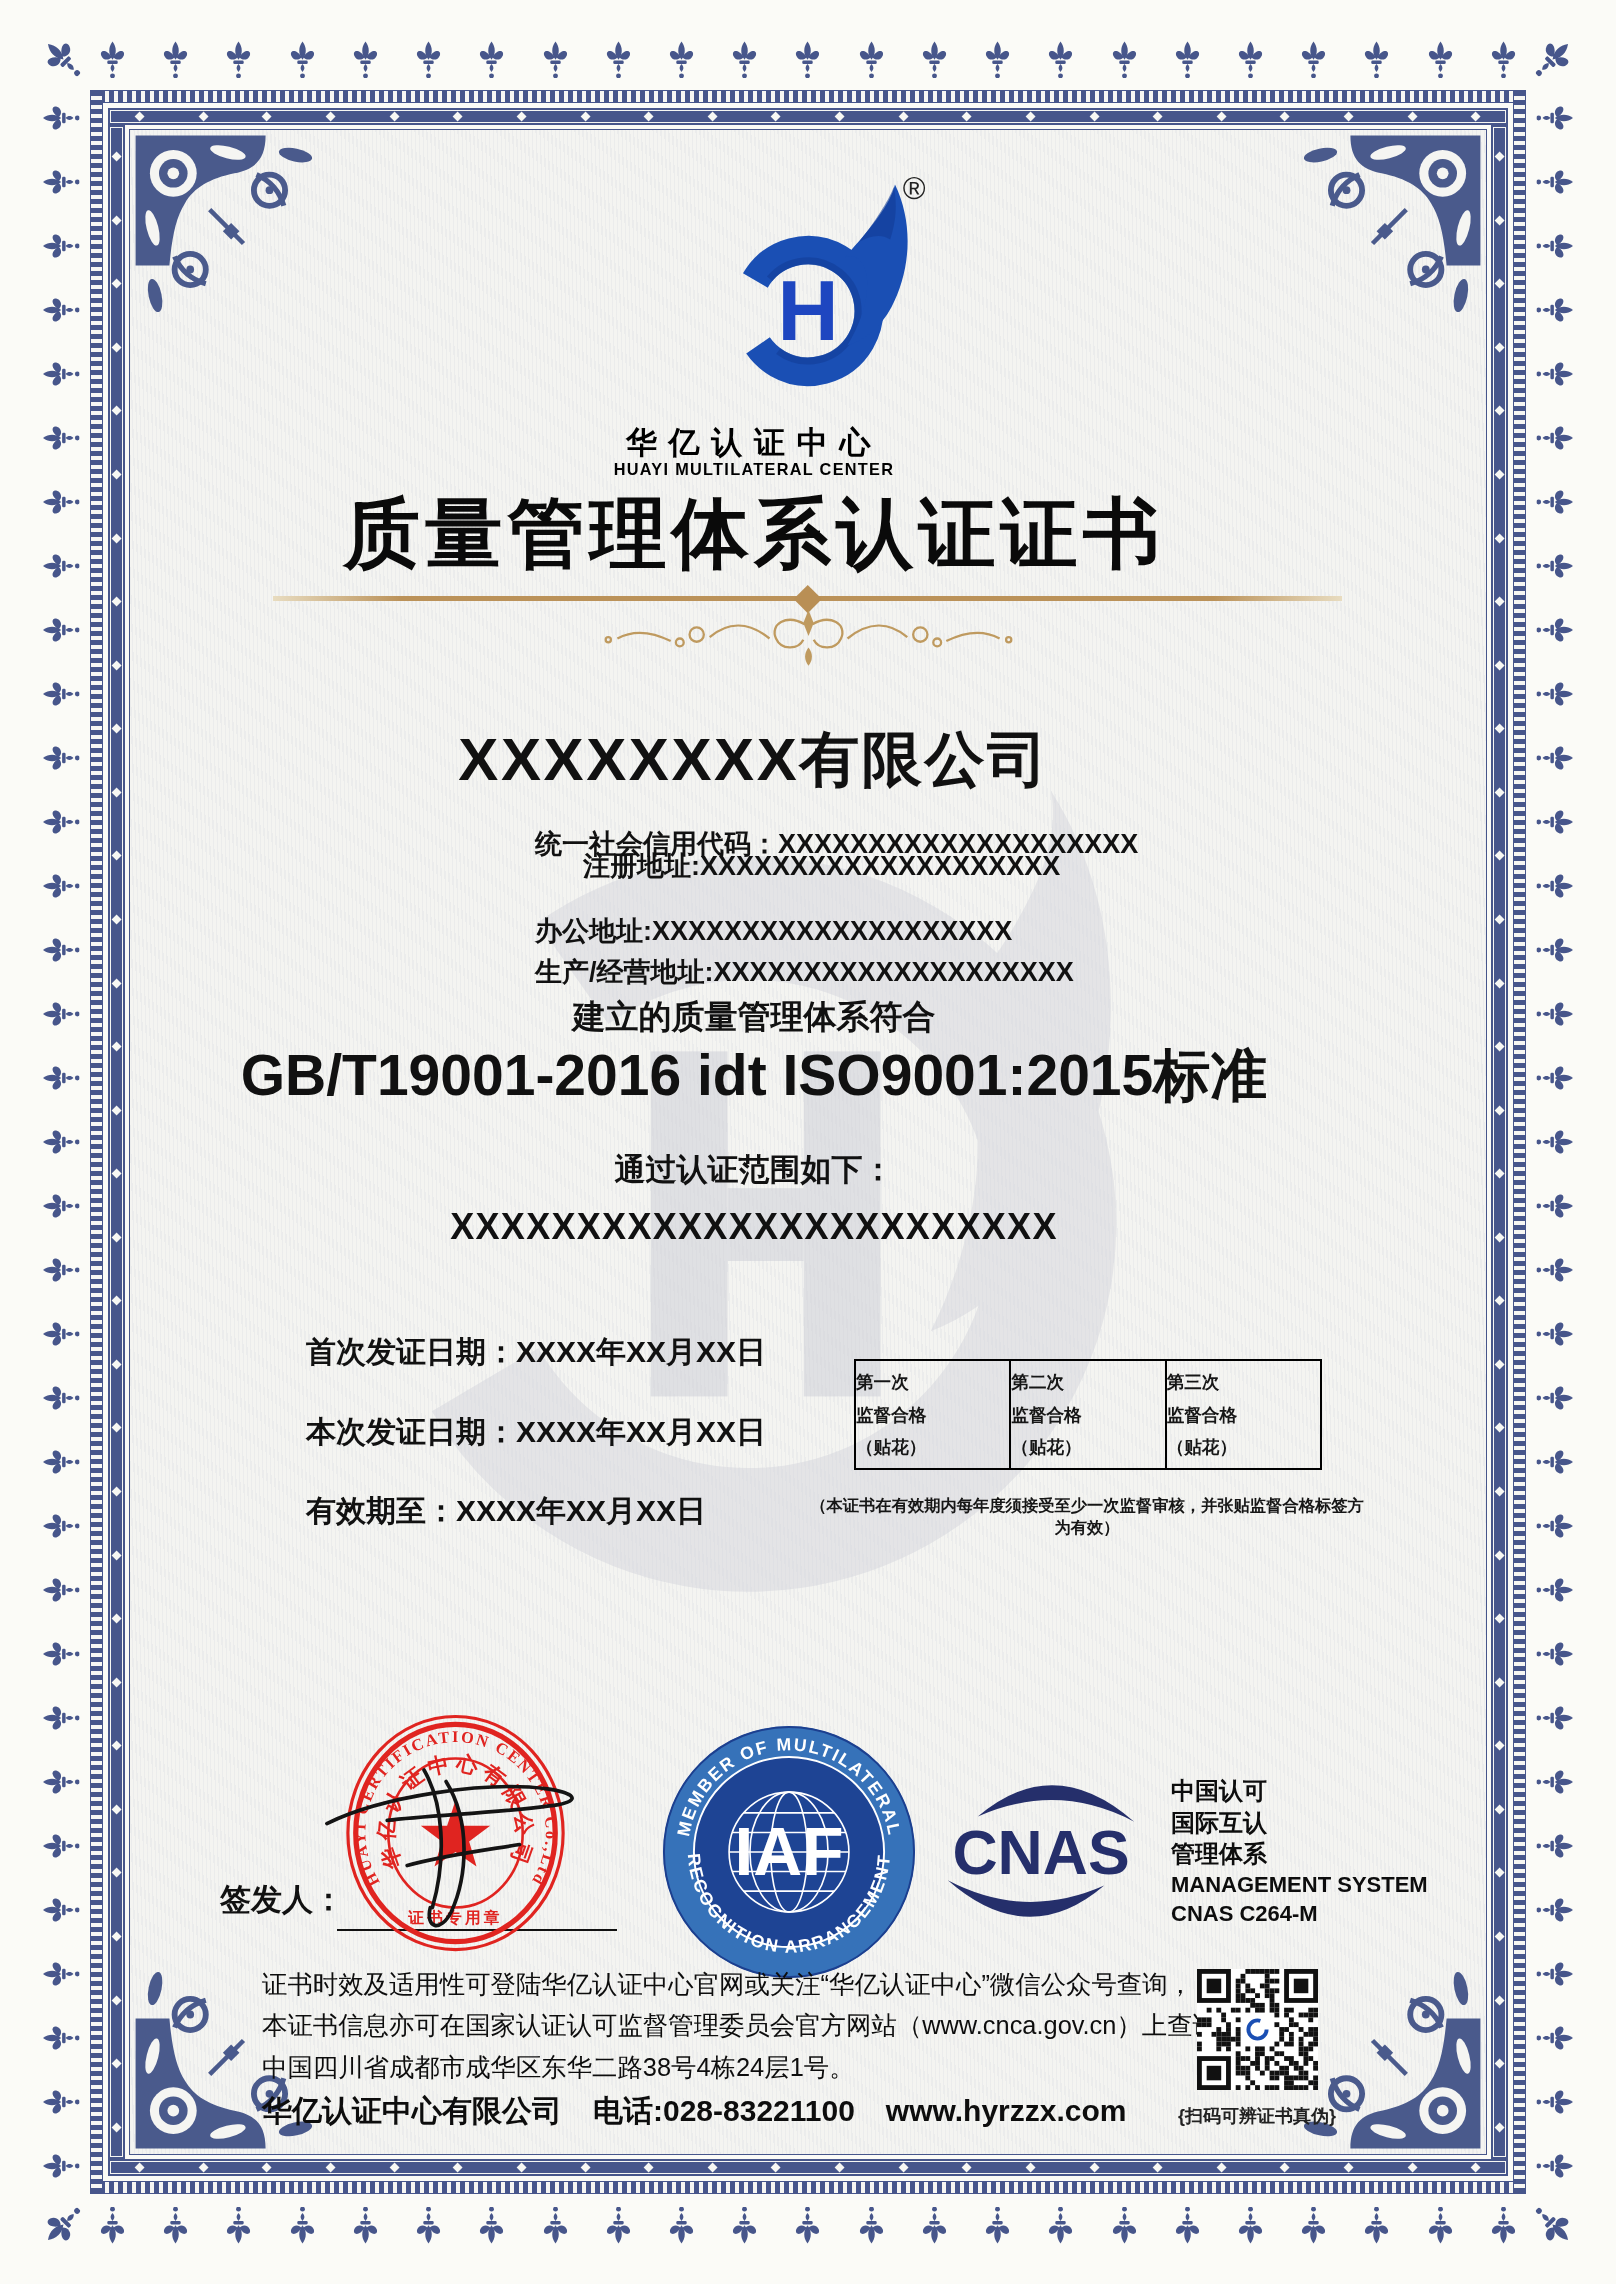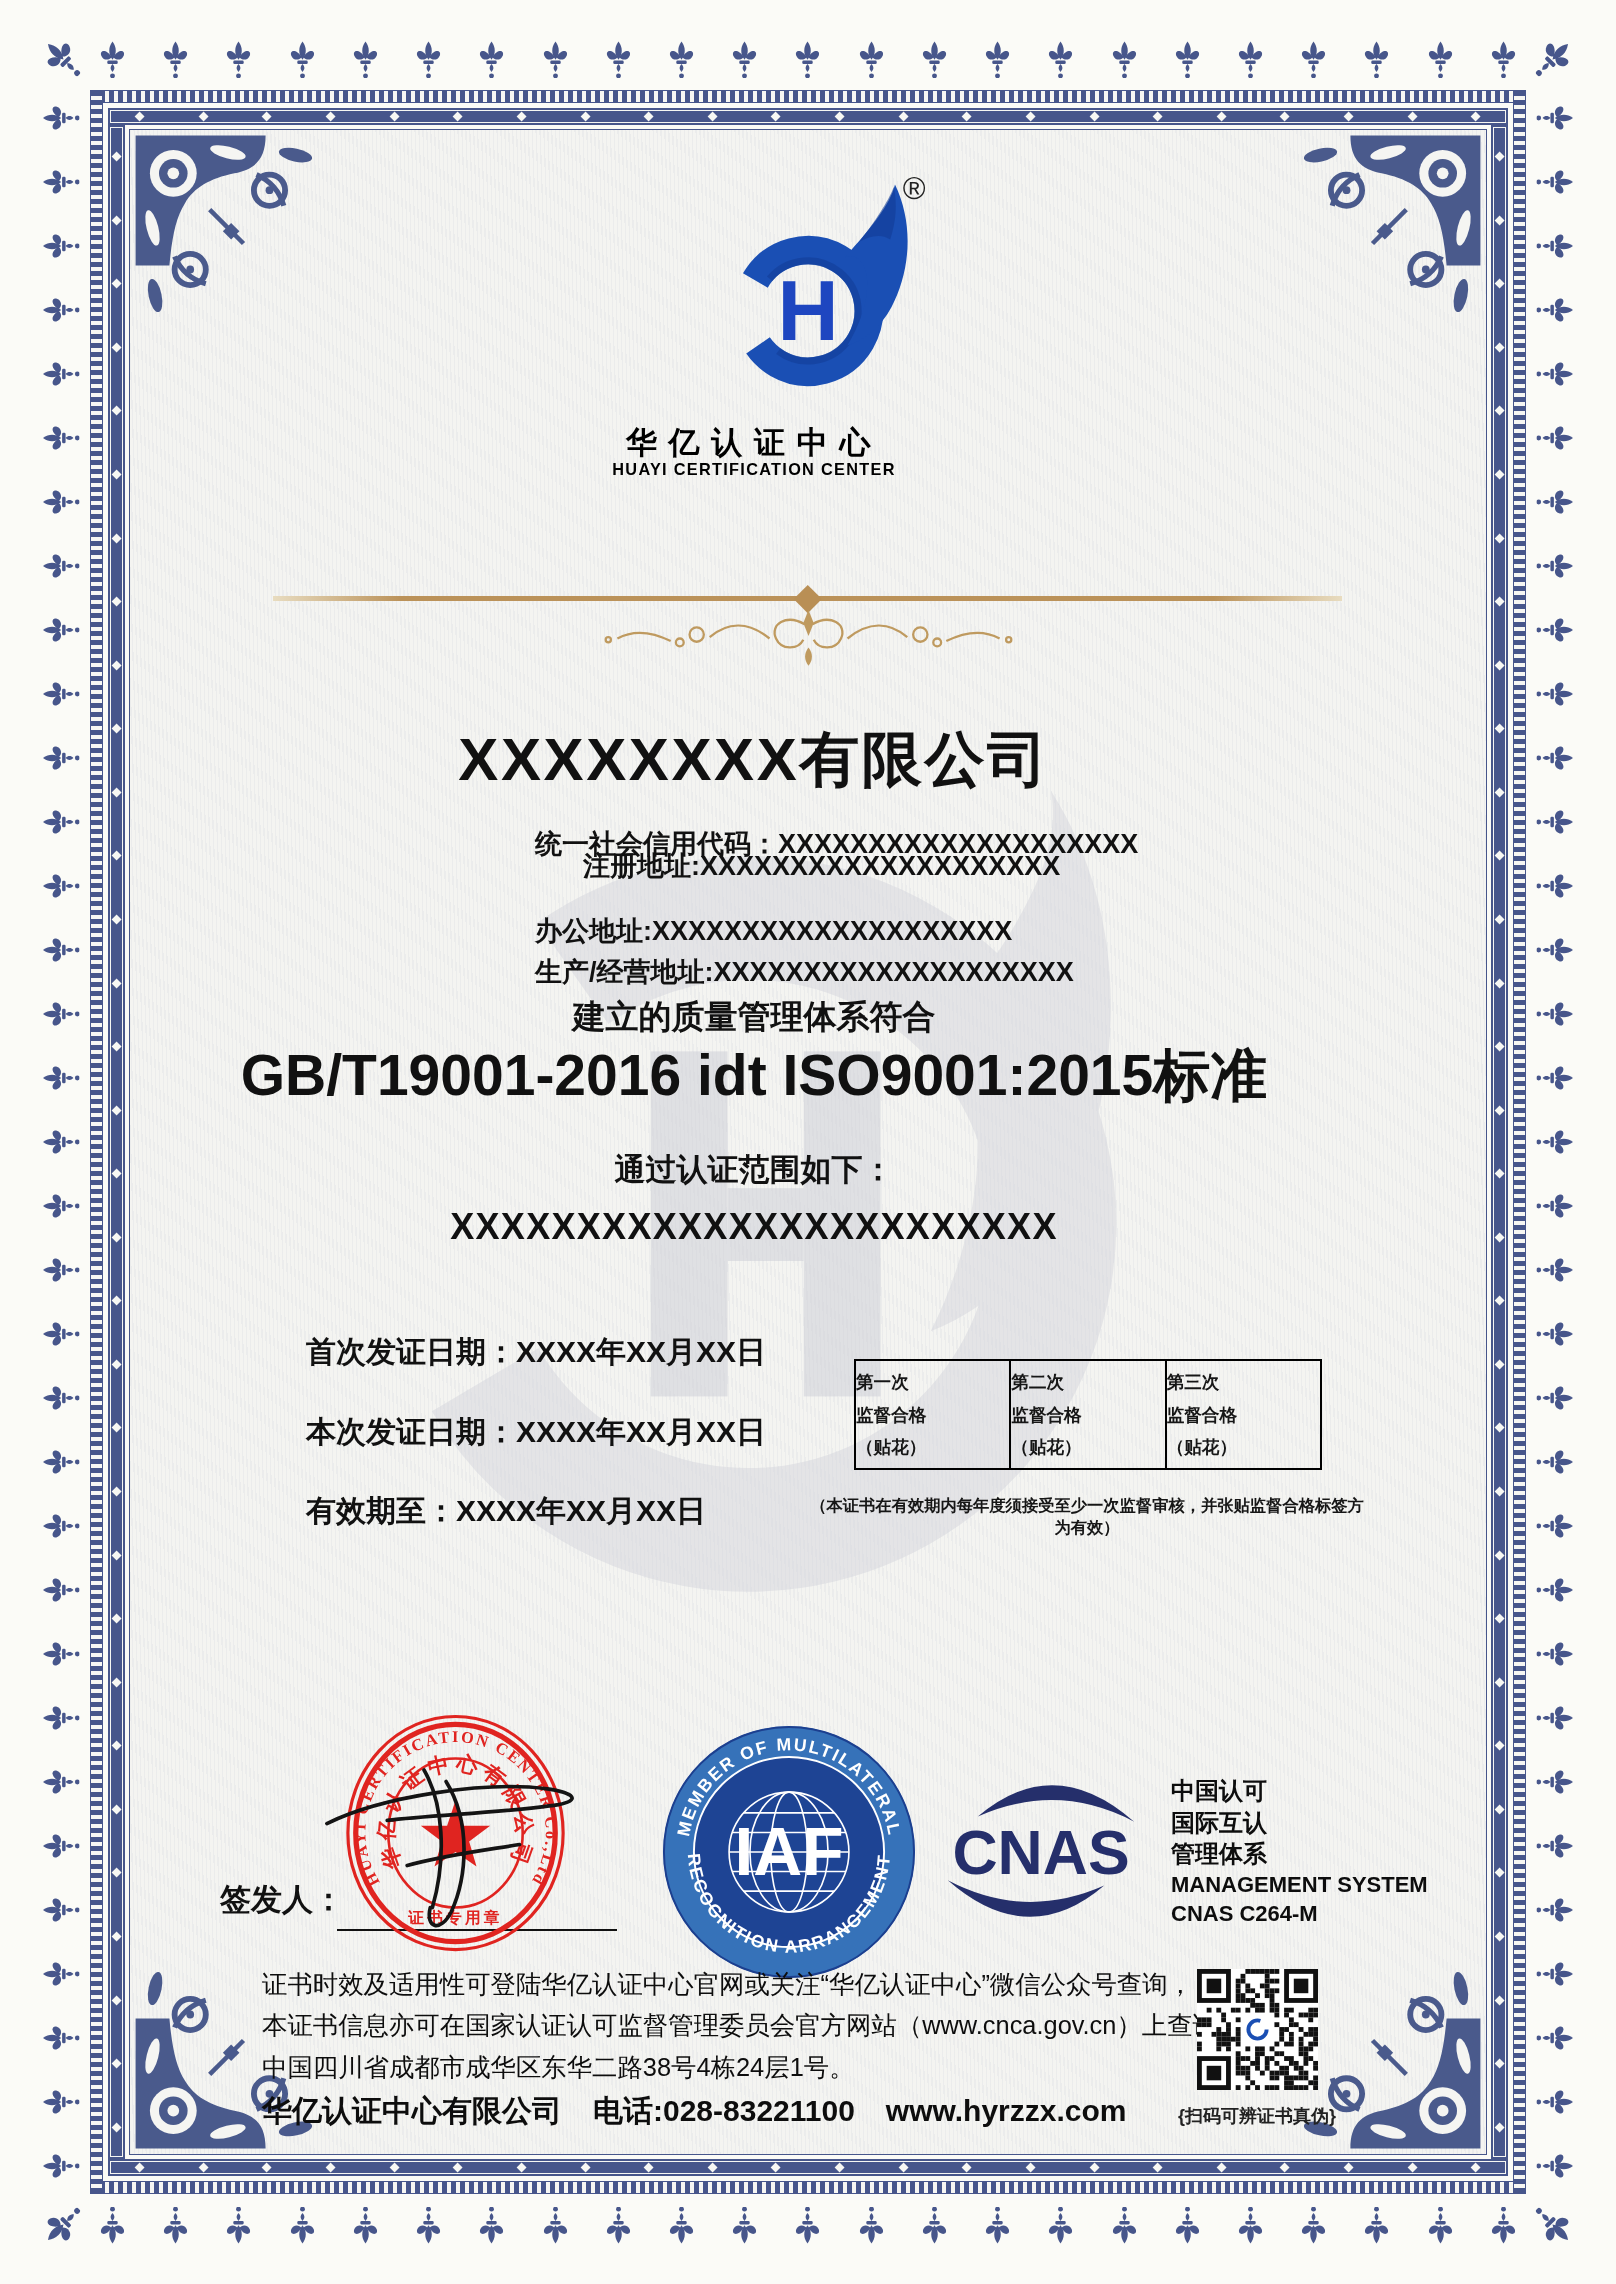--- a/index.html
+++ b/index.html
@@ -623,22 +623,23 @@
 
   <svg class="abs logo-svg" viewBox="-240 -215 480 420">
     <circle cx="0" cy="20" r="102" fill="none" stroke="#1a4fb4" stroke-width="48" stroke-dasharray="525 116" transform="rotate(-150 0 20)"></circle>
     <circle cx="0" cy="20" r="84" fill="none" stroke="#123c96" stroke-width="12" stroke-dasharray="390 140" transform="rotate(-140 0 20)" opacity="0.55"></circle>
     <path d="M62,-70 C105,-118 138,-158 146,-192 C178,-125 172,-48 140,14 C122,48 94,70 66,78 C90,38 104,-4 98,-42 C94,-62 80,-78 62,-70 Z" fill="#1a4fb4"></path>
     <path d="M86,-96 C112,-130 134,-162 144,-188 C150,-160 148,-130 138,-100 C122,-110 104,-106 86,-96 Z" fill="#123c96" opacity="0.6"></path>
     <text x="0" y="68" text-anchor="middle" font-size="142" font-weight="800" fill="#1e46c0" font-family="Liberation Sans,DejaVu Sans,sans-serif">H</text>
     <text x="178" y="-168" text-anchor="middle" font-size="52" fill="#222">®</text>
   </svg>
   <div class="abs ctr logo-cn">华亿认证中心</div>
-  <div class="abs ctr logo-en">HUAYI CERTIFICATION CENTER</div>
-
+  <div class="abs ctr logo-en">HUAYI MULTILATERAL CENTER</div>
+
+  <div class="abs ctr cert-title">质量管理体系认证证书</div>
   <div class="abs gold-line"></div>
   <div class="abs gold-diamond"></div>
   <svg class="abs flourish" viewBox="-380 -50 760 100">
     <g fill="none" stroke="#bf9a5f" stroke-width="3.5">
       <path d="M-6,-22 C-34,-38 -60,-22 -50,0 C-42,18 -16,18 -8,2"></path>
       <path d="M6,-22 C34,-38 60,-22 50,0 C42,18 16,18 8,2"></path>
       <path d="M-60,0 C-92,-26 -124,-26 -152,-2"></path>
       <path d="M60,0 C92,-26 124,-26 152,-2"></path>
       <circle cx="-172" cy="-6" r="11"></circle>
         <circle cx="172" cy="-6" r="11"></circle>

